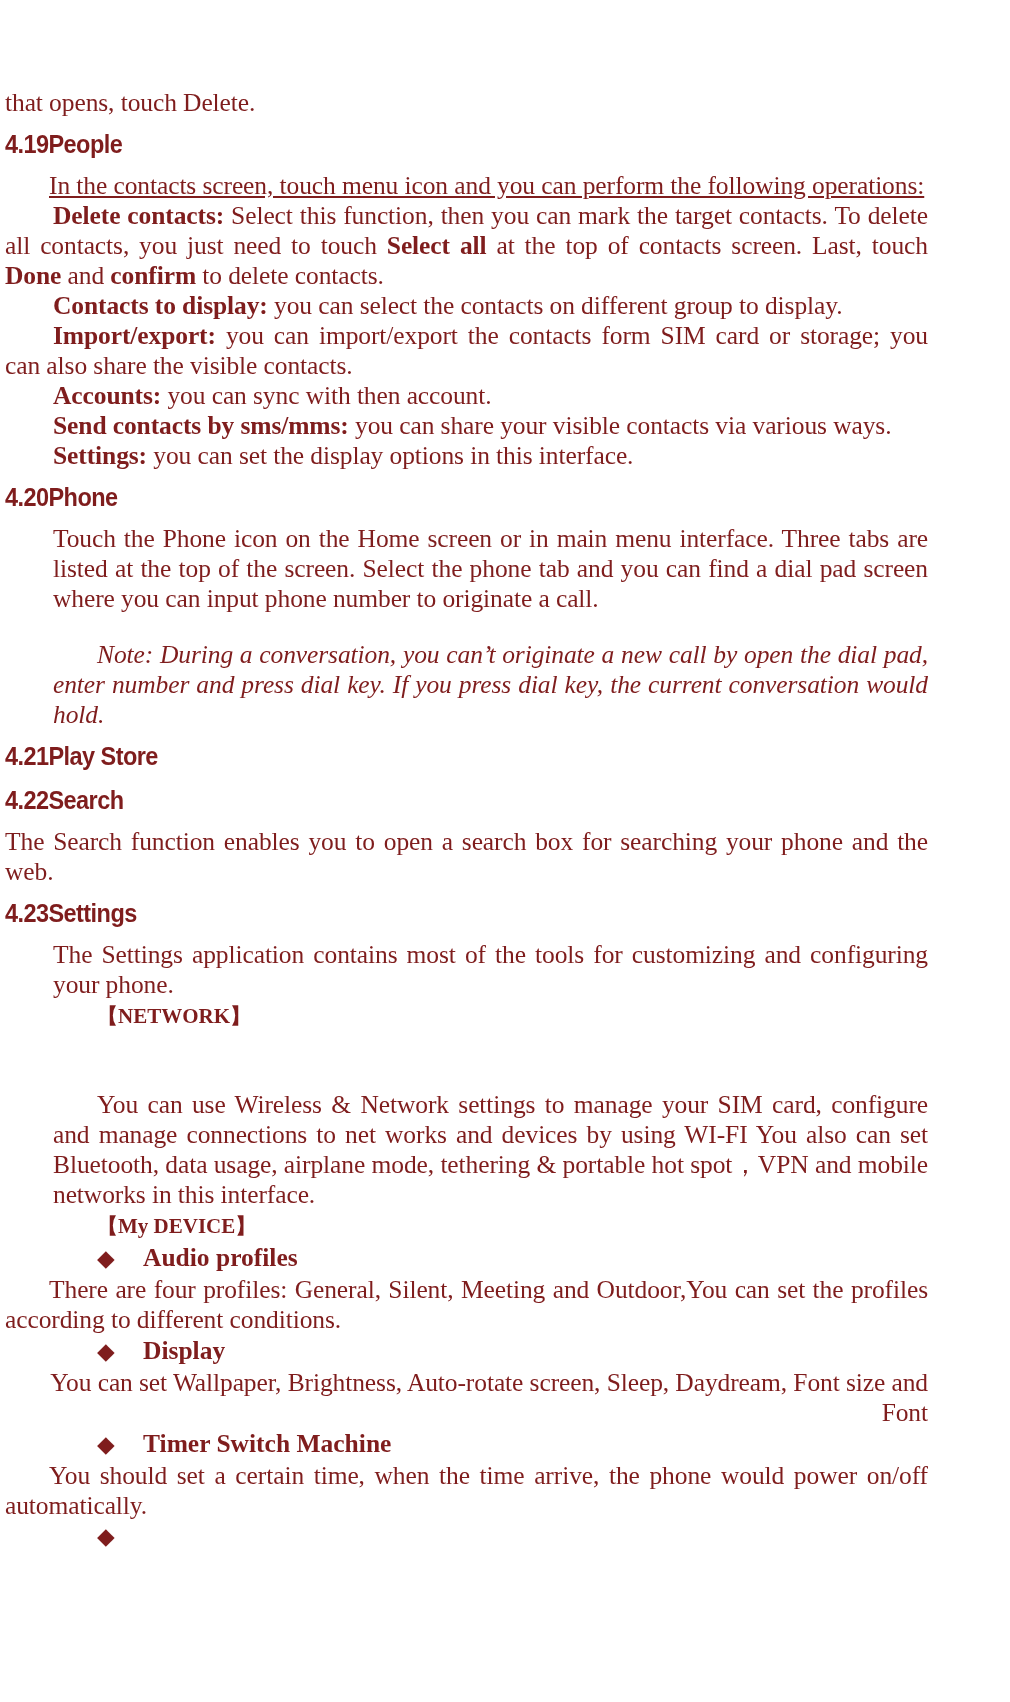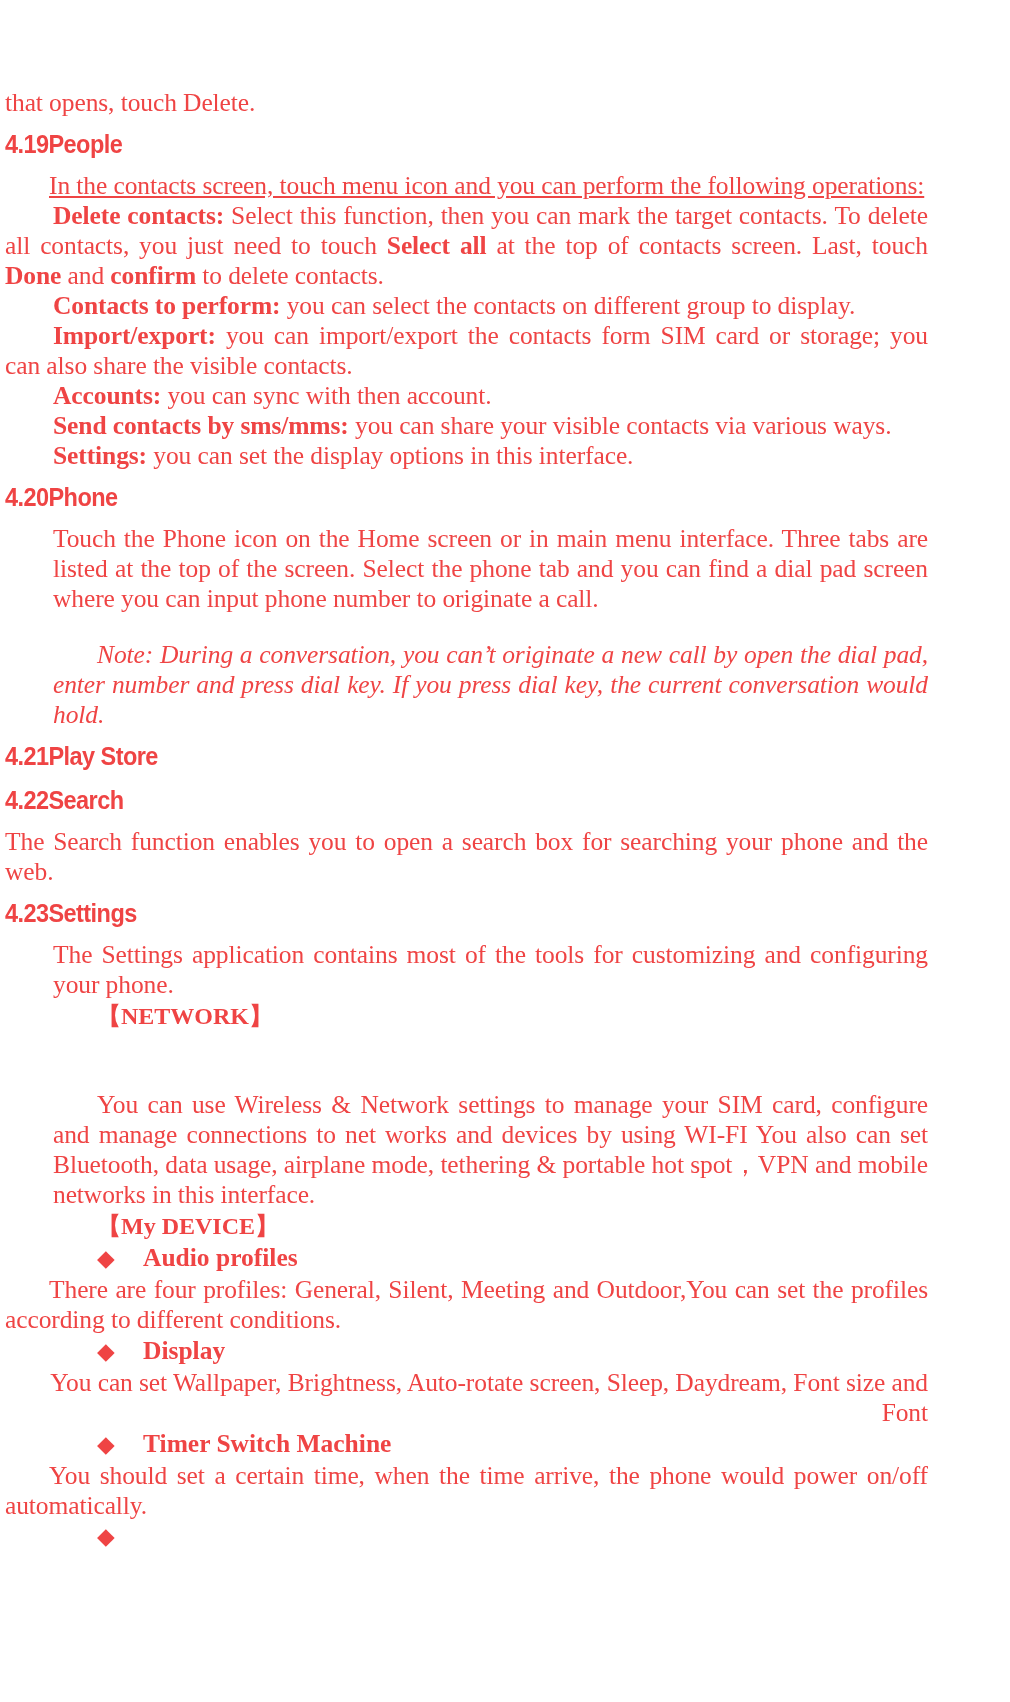--- a/index.html
+++ b/index.html
@@ -9,21 +9,21 @@
   }
   .page {
     position: relative;
     width: 1010px;
     height: 1640px;
     background: #ffffff;
     box-sizing: border-box;
     padding: 0;
     overflow: hidden;
     font-family: "Liberation Serif", "DejaVu Serif", serif;
-    color: #ef4444;
+    color: #7f1d1d;
   }
   .content {
     position: absolute;
     left: 0px;
     top: 88px;
     width: 1010px;
     box-sizing: border-box;
     padding-left: 5px;
     padding-right: 82px;
   }
@@ -53,21 +53,21 @@
     margin: 9px 0 10px 0;
     padding: 0;
     letter-spacing: -0.6px;
     transform: scaleX(0.94);
     transform-origin: left center;
   }
 
   
   .bracket-head {
     font-weight: bold;
-    font-size: 24px;
+    font-size: 21px;
     line-height: 32px;
     padding-left: 92px;
     letter-spacing: 0px;
   }
   
   .bullet {
     font-weight: bold;
     font-size: 25.5px;
     line-height: 32px;
     padding-left: 92px;
@@ -101,21 +101,21 @@
   <div class="content">
 
     <p class="flush">that opens, touch Delete.</p>
 
     <div class="h2">4.19People</div>
 
     <p class="ind1">In the contacts screen, touch menu icon and you can perform the following operations:</p>
 
     <p class="ind2"><b>Delete contacts:</b><span> Select this function, then you can mark the target contacts. To delete all contacts, you just need to touch </span><b>Select all</b><span> at the top of contacts screen. Last, touch </span><b>Done</b><span> and </span><b>confirm</b><span> to delete contacts.</span></p>
 
-    <p class="ind2"><b>Contacts to perform:</b><span> you can select the contacts on different group to display.</span></p>
+    <p class="ind2"><b>Contacts to display:</b><span> you can select the contacts on different group to display.</span></p>
 
     <p class="ind2"><b>Import/export:</b><span> you can import/export the contacts form SIM card or storage; you can also share the visible contacts.</span></p>
 
     <p class="ind2"><b>Accounts:</b><span> you can sync with then account.</span></p>
 
     <p class="ind2"><b>Send contacts by sms/mms:</b><span> you can share your visible contacts via various ways.</span></p>
 
     <p class="ind2"><b>Settings:</b><span> you can set the display options in this interface.</span></p>
 
     <div class="h2">4.20Phone</div>

